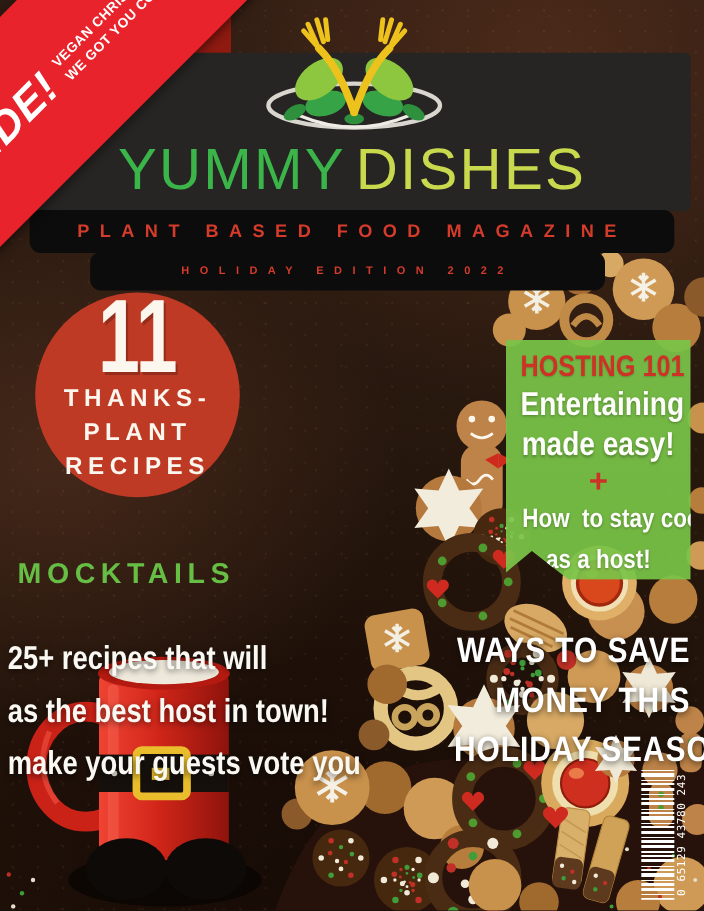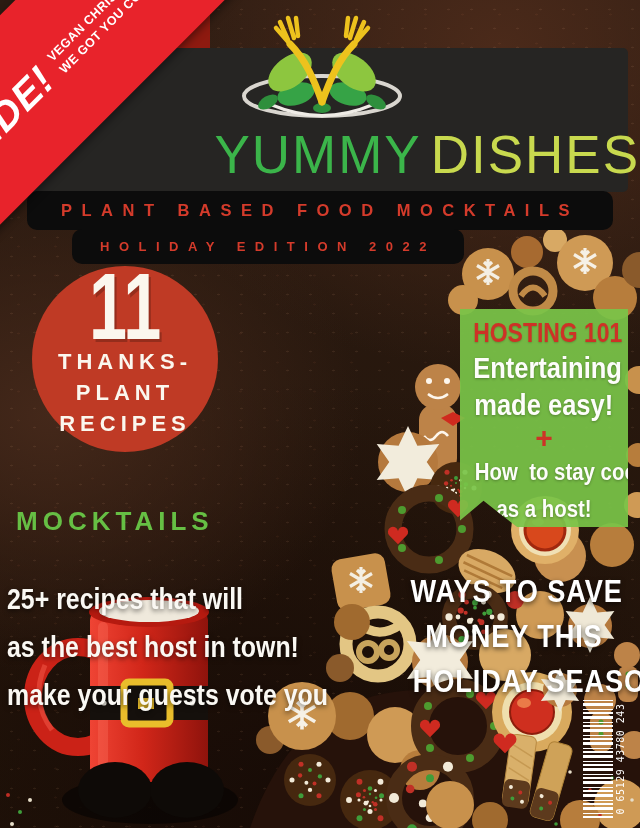--- a/index.html
+++ b/index.html
@@ -18,28 +18,28 @@
       radial-gradient(rgba(255,190,140,.09) 1px, rgba(0,0,0,0) 1.3px),
       radial-gradient(rgba(255,150,90,.06) 1px, rgba(0,0,0,0) 1.5px);
     background-size:23px 19px, 37px 29px;
   }
   .photo{position:absolute;inset:0;z-index:1;}
   .red-patch{position:absolute;left:148px;top:0;width:62px;height:104px;background:#8e1a10;z-index:1;}
 
   
   .logo-panel{position:absolute;left:28px;top:48px;width:600px;height:144px;background:#262523;border-radius:5px;z-index:2;}
   .emblem{position:absolute;left:238px;top:10px;width:172px;height:120px;z-index:3;}
-  .brand{position:absolute;left:0;top:124px;width:640px;text-align:right;z-index:3;
+  .brand{position:absolute;left:0;top:124px;width:640px;text-align:center;z-index:3;
     font-size:53px;font-weight:300;letter-spacing:2px;white-space:nowrap;}
   .brand .g{color:var(--brand_green,#3bb54a);}
   .brand .y{color:var(--brand_yellow,#c8d94e);margin-left:9px;}
   .strip{position:absolute;background:var(--strip_black,#0c0c0c);border-radius:10px;z-index:3;
     color:var(--accent_red,#d43b2b);font-weight:bold;text-align:center;white-space:nowrap;}
   .strip1{left:27px;top:191px;width:586px;height:39px;line-height:39px;font-size:16.5px;letter-spacing:9.5px;}
-  .strip2{left:72px;top:229px;width:392px;height:35px;line-height:35px;font-size:13px;letter-spacing:9.5px;}
+  .strip2{left:82px;top:229px;width:468px;height:35px;line-height:35px;font-size:10px;letter-spacing:9.5px;}
 
   
   .badge{position:absolute;left:32px;top:266px;width:186px;height:186px;border-radius:50%;
     background:var(--badge_red,#bf3a25);z-index:3;text-align:center;color:#fbf7ee;padding-top:2px;box-sizing:border-box;}
   .badge .count{display:inline-block;font-size:95px;font-weight:bold;line-height:.82;
     transform:scaleX(.72);text-shadow:3px 3px 0 rgba(0,0,0,.22);}
   .badge .bl{font-size:22px;font-weight:bold;letter-spacing:5px;line-height:31px;}
 
   
   .hosting{position:absolute;left:460px;top:309px;width:168px;height:218px;z-index:3;
@@ -52,21 +52,21 @@
   .hplus{font-size:30px;font-weight:bold;color:var(--hosting_title_red,#cd3226);line-height:30px;}
   .hsmall{font-size:24px;}
 
   .mocktails{position:absolute;left:16px;top:506px;z-index:4;color:var(--mocktails_green,#66bf44);
     font-size:26px;font-weight:bold;letter-spacing:5px;white-space:nowrap;}
 
   .pitch{position:absolute;left:7px;top:575px;width:340px;z-index:4;color:#faf8f3;
     font-size:30px;font-weight:bold;line-height:48px;text-shadow:0 2px 6px rgba(0,0,0,.55);}
   .pitch div span{display:inline-block;transform:scaleX(.83);transform-origin:left center;white-space:nowrap;}
 
-  .save{position:absolute;right:12px;top:569px;width:260px;z-index:4;text-align:center;color:#fff;
+  .save{position:absolute;right:12px;top:569px;width:260px;z-index:4;text-align:right;color:#fff;
     font-size:32px;font-weight:bold;line-height:45px;letter-spacing:1px;text-shadow:0 2px 6px rgba(0,0,0,.6);text-decoration:underline;}
   .save div span{display:inline-block;transform:scaleX(.85);transform-origin:right center;white-space:nowrap;}
 
   
   .ribbon{position:absolute;left:-140px;top:-14px;width:400px;height:148px;z-index:6;
     transform:rotate(-45deg);background:var(--ribbon_red,#e8232b);
     display:flex;align-items:center;justify-content:center;gap:12px;
     box-shadow:0 3px 9px rgba(0,0,0,.45);color:#fff;}
   .ribbon .big{font-size:40px;font-weight:bold;font-style:italic;letter-spacing:1px;}
   .ribbon .subs{display:flex;flex-direction:column;gap:3px;font-size:12.5px;font-weight:bold;letter-spacing:.5px;}
@@ -314,21 +314,21 @@
     <g stroke="#edc21d" fill="none" stroke-linecap="round">
       <path d="M84,92 C76,70 68,50 52,34" stroke-width="7"></path>
       <path d="M52,34 L38,18 M50,30 L42,12 M56,28 L50,8 M60,26 L58,8" stroke-width="4.5"></path>
       <path d="M84,92 C92,70 100,50 116,34" stroke-width="7"></path>
       <path d="M116,34 L130,18 M118,30 L126,12 M112,28 L118,8 M108,26 L110,8" stroke-width="4.5"></path>
     </g>
   </svg>
   <div class="brand">
     <span class="g">YUMMY</span><span class="y">DISHES</span>
   </div>
-  <div class="strip strip1">PLANT BASED FOOD MOCKTAILS</div>
+  <div class="strip strip1">PLANT BASED FOOD MAGAZINE</div>
   <div class="strip strip2">HOLIDAY EDITION 2022</div>
 
   <div class="badge">
     <span class="count">11</span>
     <div class="bl">THANKS-</div>
     <div class="bl">PLANT</div>
     <div class="bl">RECIPES</div>
   </div>
 
   <div class="hosting">

